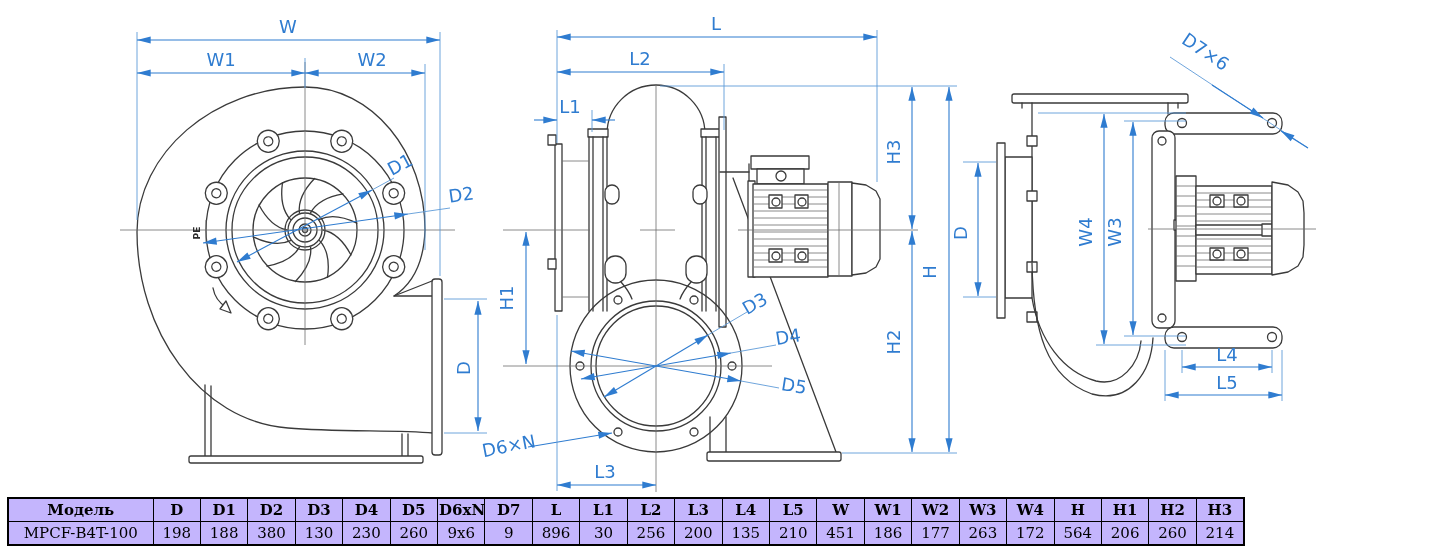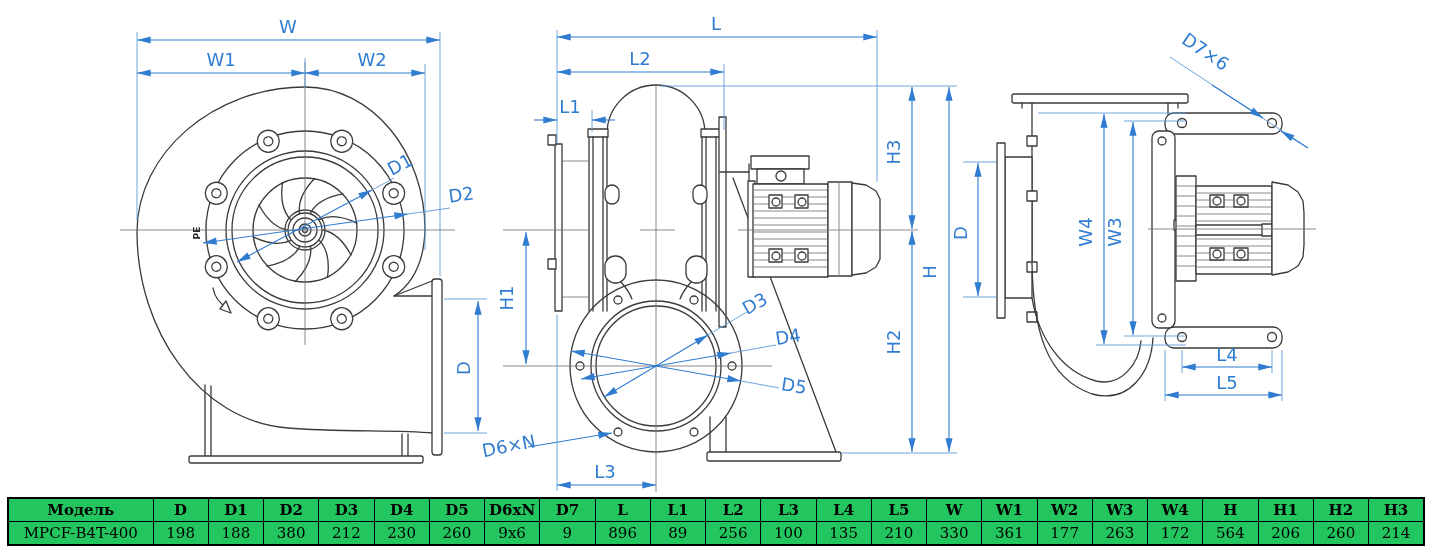--- a/index.html
+++ b/index.html
@@ -9,23 +9,23 @@
   
   .ol{stroke:#3a3a3a;stroke-width:1.3;fill:none;stroke-linejoin:round;stroke-linecap:round;}
   .olf{stroke:#3a3a3a;stroke-width:1.3;fill:#fff;stroke-linejoin:round;}
   .tl{stroke:#6d6d6d;stroke-width:0.8;fill:none;}
   
   .dl{stroke:#2f7cd0;stroke-width:1.1;fill:none;}
   .xl{stroke:#5f9bd8;stroke-width:0.9;fill:none;}
   .dt{fill:#2f7cd0;font-family:"DejaVu Sans",sans-serif;font-size:18px;text-anchor:middle;}
   .pe{fill:#2b2b2b;font-family:"DejaVu Sans",sans-serif;font-size:9px;font-weight:bold;text-anchor:middle;}
   
-  table.dims{position:absolute;left:7px;top:497px;width:1418px;border-collapse:collapse;
+  table.dims{position:absolute;left:7px;top:497px;width:1238px;border-collapse:collapse;
     table-layout:fixed;font-family:"DejaVu Serif",serif;font-size:15px;color:#000;
-    border:2px solid #000;background:#22c55e;}
+    border:2px solid #000;background:#c4b5fd;}
   table.dims th,table.dims td{border:1px solid #000;text-align:center;vertical-align:middle;
     height:22px;padding:0 1px;overflow:hidden;white-space:nowrap;}
   table.dims th{font-weight:bold;}
 </style>
 </head>
 <body>
 
 <div class="stage">
 <svg width="1456" height="497" viewBox="0 0 1456 497">
   <defs>
@@ -435,37 +435,37 @@
       <th>W3</th>
       <th>W4</th>
       <th>H</th>
       <th>H1</th>
       <th>H2</th>
       <th>H3</th>
     </tr>
   </thead>
   <tbody>
     <tr>
-      <td>MPCF-B4T-400</td>
+      <td>MPCF-B4T-100</td>
       <td>198</td>
       <td>188</td>
       <td>380</td>
-      <td>212</td>
+      <td>130</td>
       <td>230</td>
       <td>260</td>
       <td>9x6</td>
       <td>9</td>
       <td>896</td>
-      <td>89</td>
+      <td>30</td>
       <td>256</td>
-      <td>100</td>
+      <td>200</td>
       <td>135</td>
       <td>210</td>
-      <td>330</td>
-      <td>361</td>
+      <td>451</td>
+      <td>186</td>
       <td>177</td>
       <td>263</td>
       <td>172</td>
       <td>564</td>
       <td>206</td>
       <td>260</td>
       <td>214</td>
     </tr>
   </tbody>
 </table>

